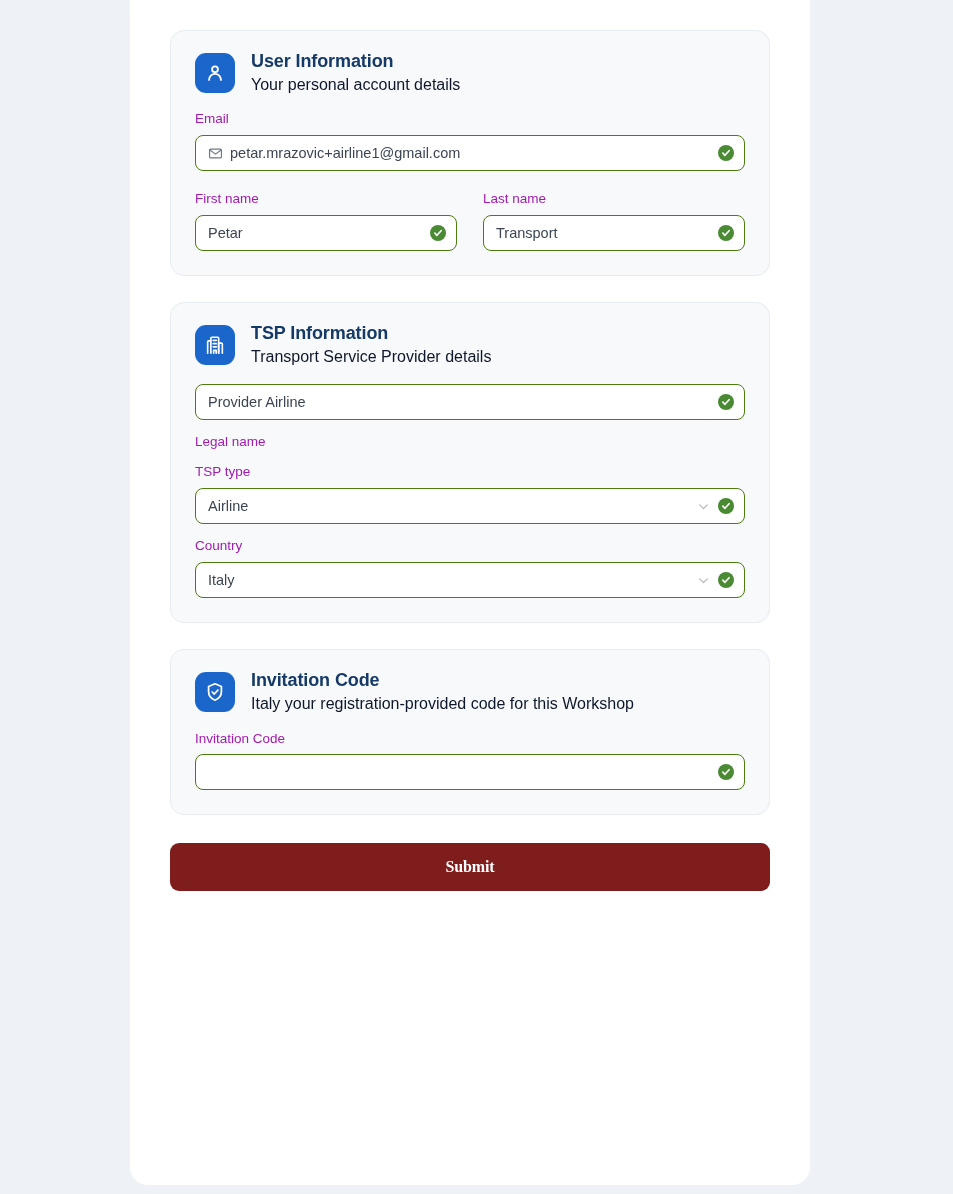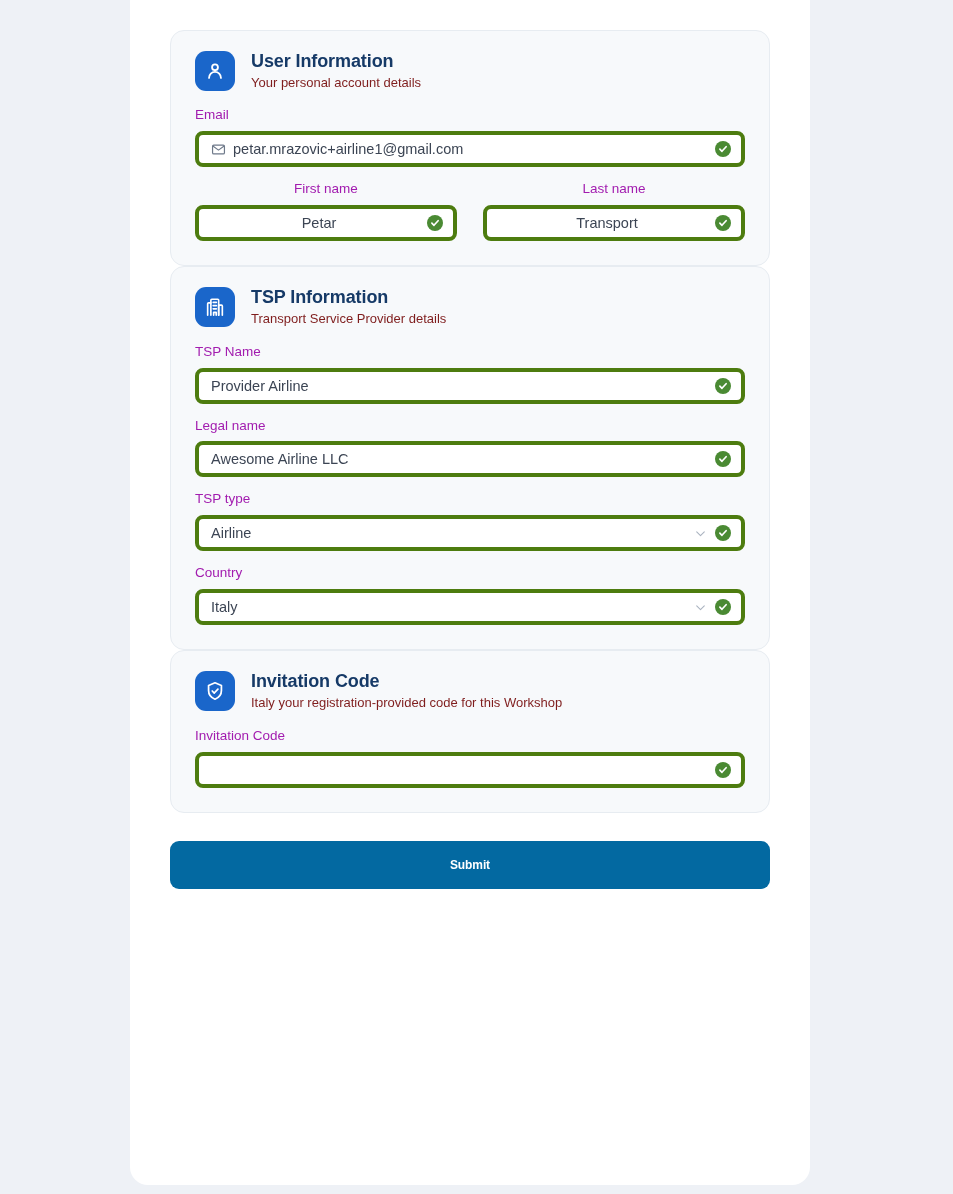--- a/index.html
+++ b/index.html
@@ -34,21 +34,21 @@
     padding: 46px 40px 44px 40px;
   }
 
   
   .card {
     background: #f7f9fb;
     border: 1px solid #e7ecf1;
     border-radius: 14px;
     padding: 20px 24px 24px 24px;
   }
-  .card + .card { }
+  .card + .card { margin-top: 26px; }
 
   .card-header {
     display: flex;
     align-items: center;
     gap: 16px;
     margin-bottom: 16px;
   }
 
   .card-icon {
     width: 40px;
@@ -65,22 +65,22 @@
   .card-head-text { display: flex; flex-direction: column; gap: 2px; }
 
   .card-title {
     font-size: 18px;
     font-weight: bold;
     color: #163a67;
     letter-spacing: -0.1px;
     line-height: 1.2;
   }
   .card-sub {
-    font-size: 13px;
-    color: #7f1d1d;
+    font-size: 16px;
+    color: #0f172a;
     line-height: 1.3;
   }
 
   
   .field { margin-top: 14px; }
   .field:first-of-type { margin-top: 0; }
 
   .field-label {
     display: block;
     font-size: 13.5px;
@@ -88,21 +88,21 @@
     margin-bottom: 7px;
     line-height: 1.25;
   }
 
   .input-wrap {
     position: relative;
     display: flex;
     align-items: center;
     height: 36px;
     background: #ffffff;
-    border: 4px solid #4d7c0f;
+    border: 1px solid #4d7c0f;
     border-radius: 8px;
     padding: 0 10px 0 12px;
   }
 
   .input-icon {
     flex: 0 0 auto;
     margin-right: 7px;
     display: flex;
     align-items: center;
   }
@@ -132,38 +132,37 @@
     background: #4a8a33;
     display: flex;
     align-items: center;
     justify-content: center;
   }
 
   
   .row2 {
     display: flex;
     gap: 26px;
-    margin-top: 14px;
-    text-align: center;
+    margin-top: 20px;
   }
   .row2 > .col { flex: 1 1 0; min-width: 0; }
   .row2 > .col .field { margin-top: 0; }
 
   
   .submit-btn {
     display: block;
     width: 100%;
     margin-top: 28px;
     height: 48px;
     border: none;
     border-radius: 9px;
-    background: #0369a1;
+    background: #7f1d1d;
     color: #ffffff;
-    font-family: Liberation Sans, sans-serif;
-    font-size: 12px;
+    font-family: Liberation Serif, serif;
+    font-size: 16px;
     font-weight: bold;
     cursor: pointer;
     letter-spacing: -0.1px;
   }
 </style>
 </head>
 <body>
 
 <div class="page">
   <div class="sheet">
@@ -241,41 +240,32 @@
             <path d="M10.5 21v-3.2h2.8V21"></path>
           </svg>
         </span>
         <div class="card-head-text">
           <div class="card-title">TSP Information</div>
           <div class="card-sub">Transport Service Provider details</div>
         </div>
       </div>
 
       <div class="field">
-        <label class="field-label">TSP Name</label>
         <div class="input-wrap">
           <span class="input-value" placeholder="">Provider Airline</span>
           <span class="check-badge">
             <svg width="10" height="10" viewBox="0 0 24 24" fill="none" stroke="#ffffff" stroke-width="4" stroke-linecap="round" stroke-linejoin="round">
               <path d="M4.5 12.5l5 5 10-11"></path>
             </svg>
           </span>
         </div>
       </div>
 
       <div class="field">
         <label class="field-label">Legal name</label>
-        <div class="input-wrap">
-          <span class="input-value" placeholder="">Awesome Airline LLC</span>
-          <span class="check-badge">
-            <svg width="10" height="10" viewBox="0 0 24 24" fill="none" stroke="#ffffff" stroke-width="4" stroke-linecap="round" stroke-linejoin="round">
-              <path d="M4.5 12.5l5 5 10-11"></path>
-            </svg>
-          </span>
-        </div>
       </div>
 
       <div class="field">
         <label class="field-label">TSP type</label>
         <div class="input-wrap">
           <span class="input-value" placeholder="">Airline</span>
           <span class="chevron">
             <svg width="13" height="13" viewBox="0 0 24 24" fill="none" stroke="#aab3c0" stroke-width="2" stroke-linecap="round" stroke-linejoin="round">
               <path d="M5 9l7 7 7-7"></path>
             </svg>

